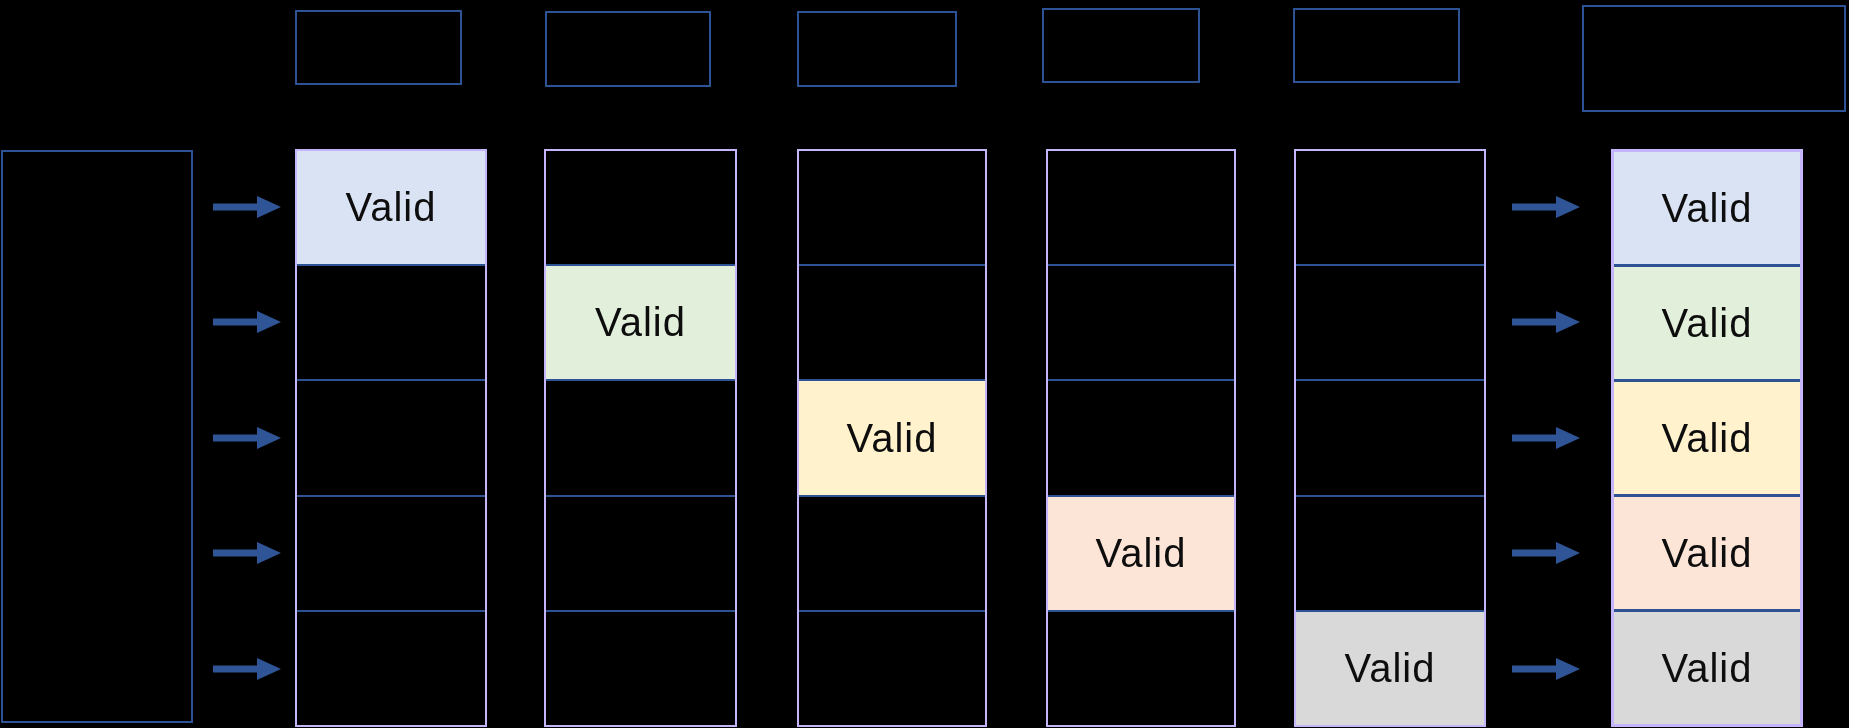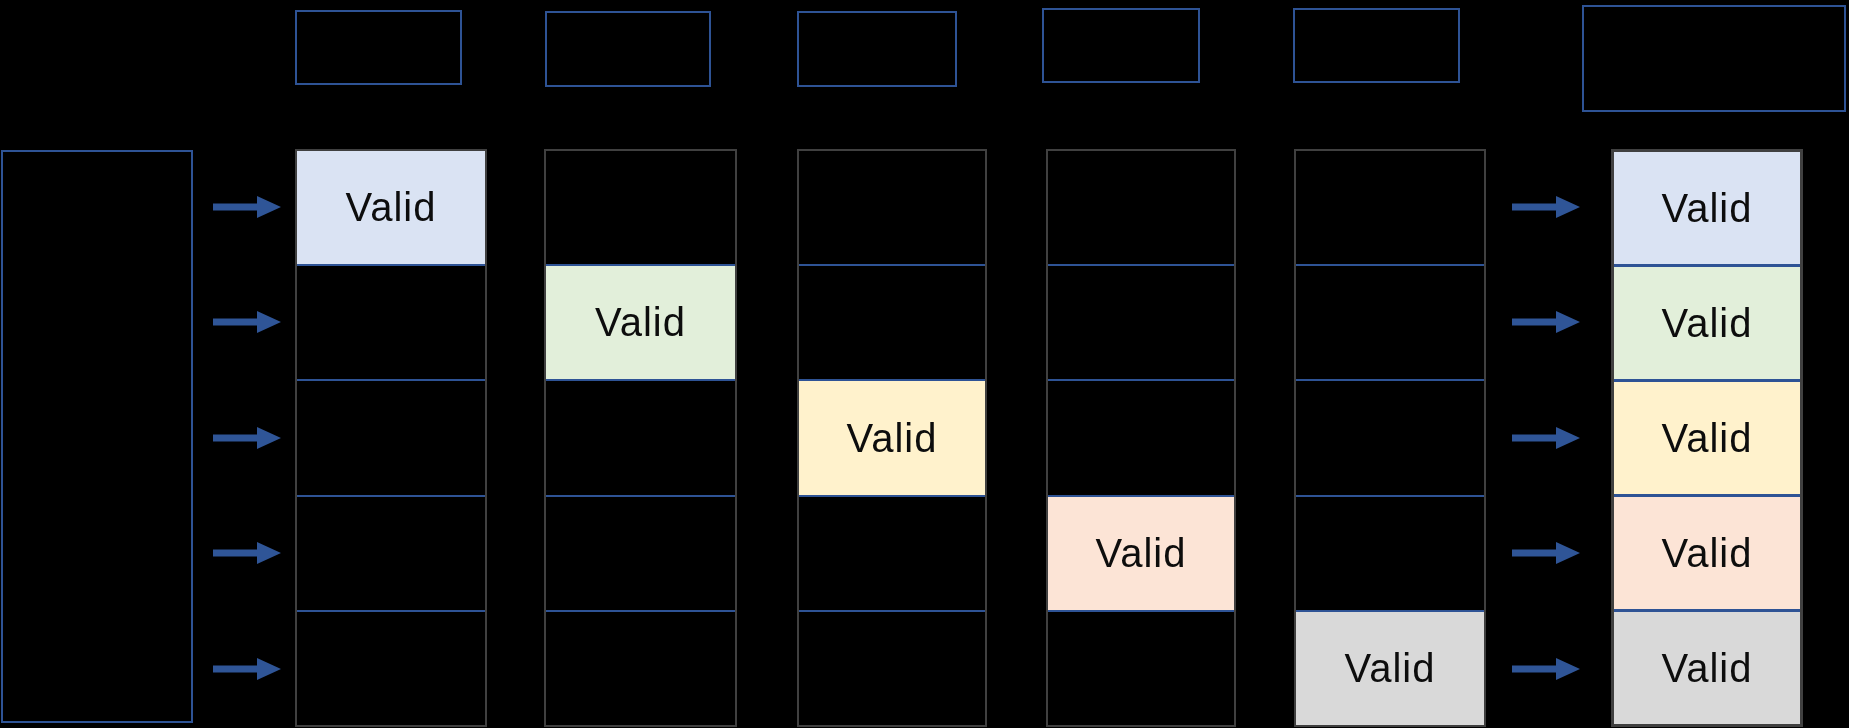--- a/index.html
+++ b/index.html
@@ -34,21 +34,21 @@
     border: 2px solid #2e5395;
     box-sizing: border-box;
     background: transparent;
   }
 
   
   .vtable {
     position: absolute;
     top: 149px;
     height: 578px;
-    border: 2px solid #404040;
+    border: 2px solid #c4b5fd;
     box-sizing: border-box;
     display: flex;
     flex-direction: column;
   }
   #t1 { left: 295px;  width: 192px; }
   #t2 { left: 544px;  width: 193px; }
   #t3 { left: 797px;  width: 190px; }
   #t4 { left: 1046px; width: 190px; }
   #t5 { left: 1294px; width: 192px; }
   #t6 { left: 1611px; width: 192px; border-width: 3px; }

